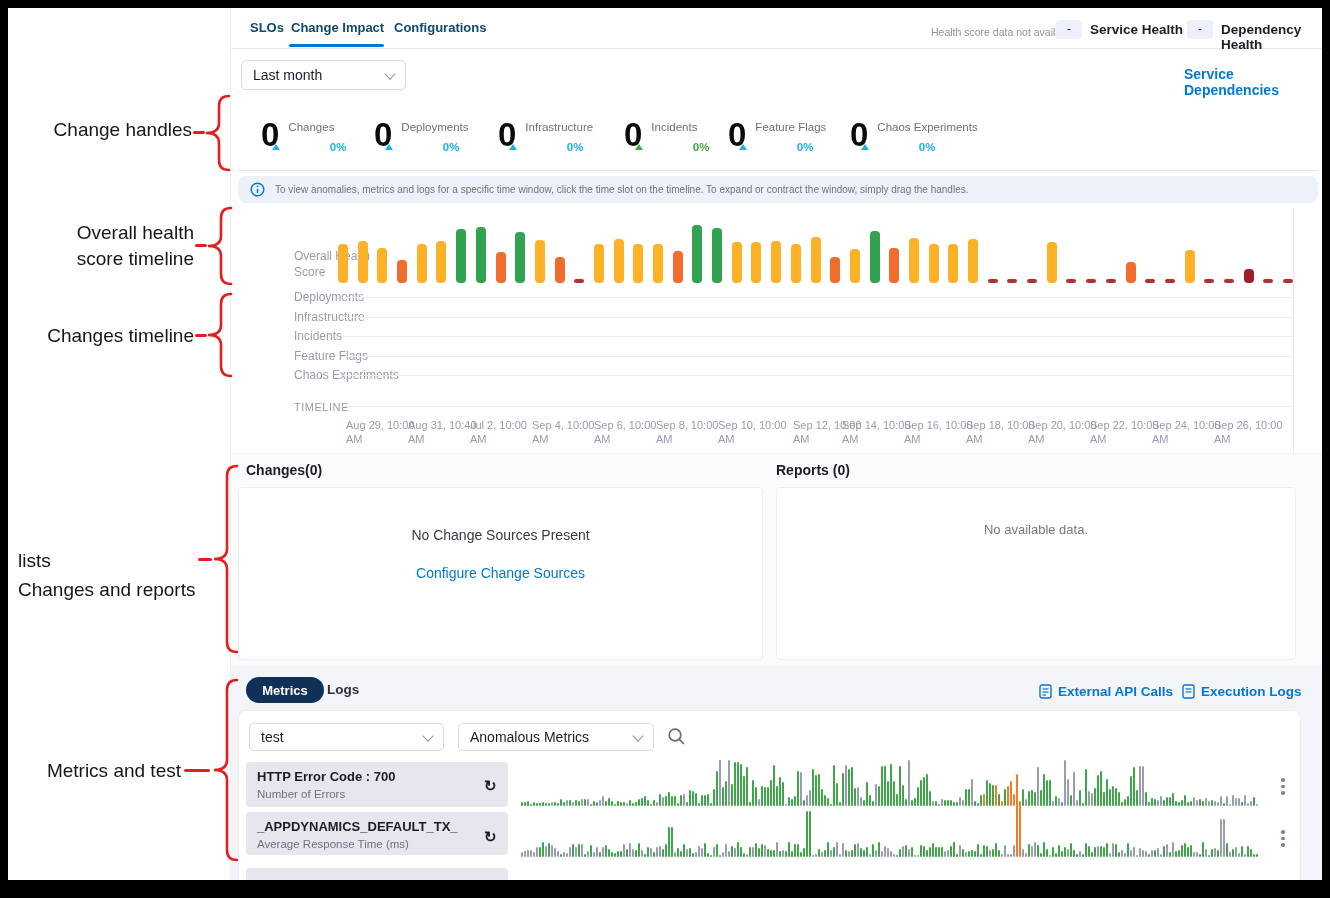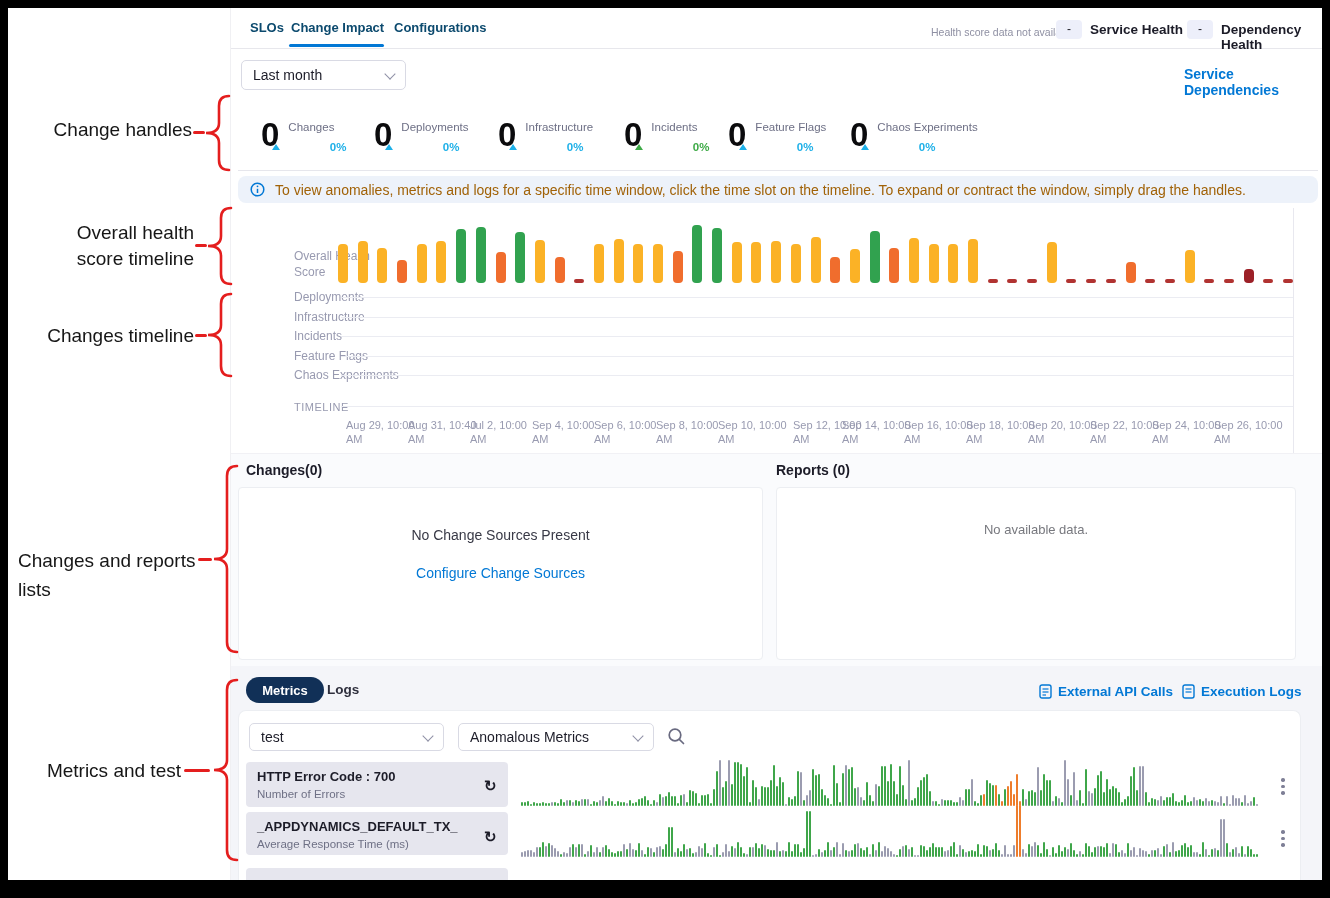--- a/index.html
+++ b/index.html
@@ -32,21 +32,21 @@
   .sum-item{position:absolute;top:108px;display:flex}
   .sum-value{font-size:33px;font-weight:700;color:#0b0b0d;line-height:38px}
   .sum-right{margin-left:9px;padding-top:5px}
   .sum-label{font-size:11.5px;color:#6d6f85;white-space:nowrap}
   .sum-delta{display:flex;justify-content:space-between;align-items:center;width:74px;margin-top:8px;margin-left:-16px}
   .tri{width:0;height:0;border-left:4px solid transparent;border-right:4px solid transparent;border-bottom:6px solid currentColor}
   .pct{font-size:11.5px;font-weight:600}
   .divider{position:absolute;height:1px;background:#e6e6ec}
   .banner{position:absolute;left:7px;top:168px;width:1080px;height:27px;background:#edf2fa;border-radius:8px;
           display:flex;align-items:center;gap:10px;padding:0 12px;box-sizing:border-box}
-  .banner-text{font-size:14px;color:#a16207}
+  .banner-text{font-size:10px;color:#737373}
   
   .side-label{position:absolute;font-size:12px;color:#989ab0;line-height:16px}
   .bars{position:absolute;left:107px;top:217px;width:955px;height:58px;display:flex;
         justify-content:space-between;align-items:flex-end}
   .hbar{width:10px;border-radius:4px;flex:none;cursor:pointer}
   .row-label{position:absolute;left:63px;font-size:12px;color:#989ab0;white-space:nowrap}
   .row-line{position:absolute;left:110px;width:952px;height:1px;background:#ebecf2}
   .tick{position:absolute;width:62px;font-size:11px;color:#989ab0;line-height:14px}
   .vline{position:absolute;left:1062px;top:200px;width:1px;height:245px;background:#e8e8ef}
   
@@ -82,22 +82,22 @@
   <span class="ann-line">Change handles</span>
 </div>
 <div class="ann-text" style="left:28px;top:220px;width:166px;text-align:right">
   <span class="ann-line">Overall health</span>
   <span class="ann-line">score timeline</span>
 </div>
 <div class="ann-text" style="left:28px;top:323px;width:166px;text-align:right">
   <span class="ann-line">Changes timeline</span>
 </div>
 <div class="ann-text" style="left:18px;top:546px;width:190px;line-height:29px">
+  <span class="ann-line">lists</span>
   <span class="ann-line">Changes and reports</span>
-  <span class="ann-line">lists</span>
 </div>
 <div class="ann-text" style="left:35px;top:758px;width:146px;text-align:right">
   <span class="ann-line">Metrics and test</span>
 </div>
 
 <div class="ann-dash" style="left:193px;top:131px;width:12px"></div>
 <div class="ann-dash" style="left:195px;top:244px;width:12px"></div>
 <div class="ann-dash" style="left:195px;top:334px;width:12px"></div>
 <div class="ann-dash" style="left:198px;top:558px;width:14px"></div>
 <div class="ann-dash" style="left:184px;top:769px;width:26px"></div>

